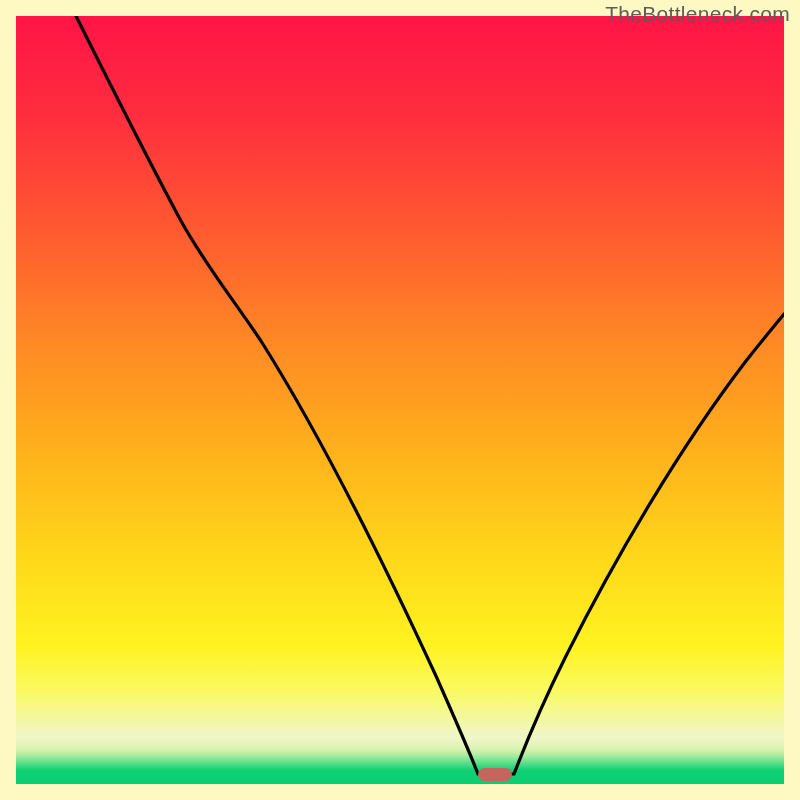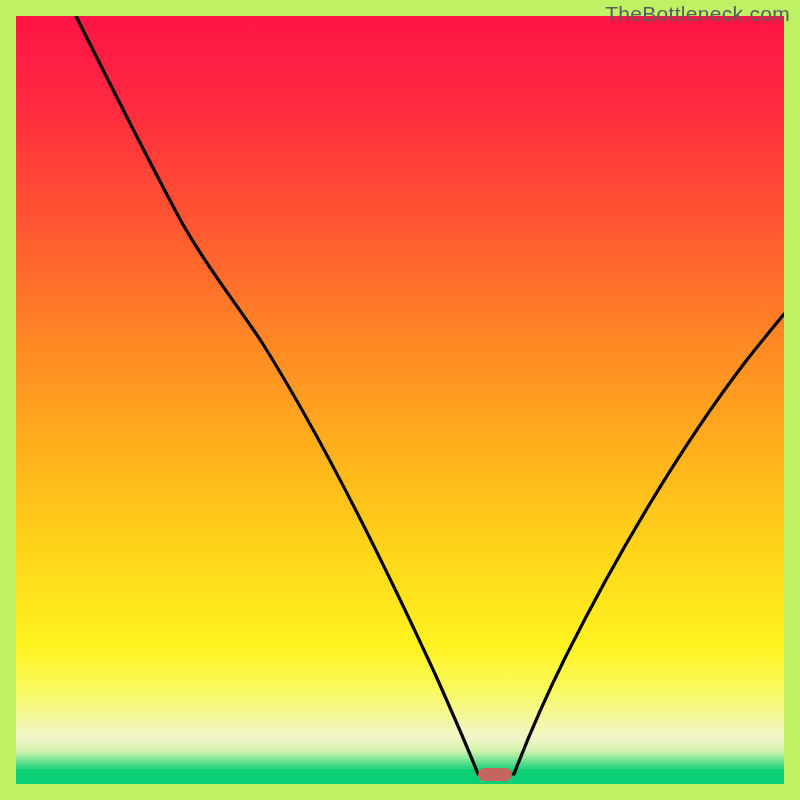--- a/index.html
+++ b/index.html
@@ -9,21 +9,21 @@
     height: 800px;
     background: #000;
     overflow: hidden;
   }
   .frame {
     position: absolute;
     left: 0;
     top: 0;
     width: 800px;
     height: 800px;
-    background: #bef264;
+    background: #fef9c3;
   }
   .gradient {
     position: absolute;
     left: 16px;
     top: 16px;
     width: 768px;
     height: 768px;
     
     background: linear-gradient(
       to bottom,

